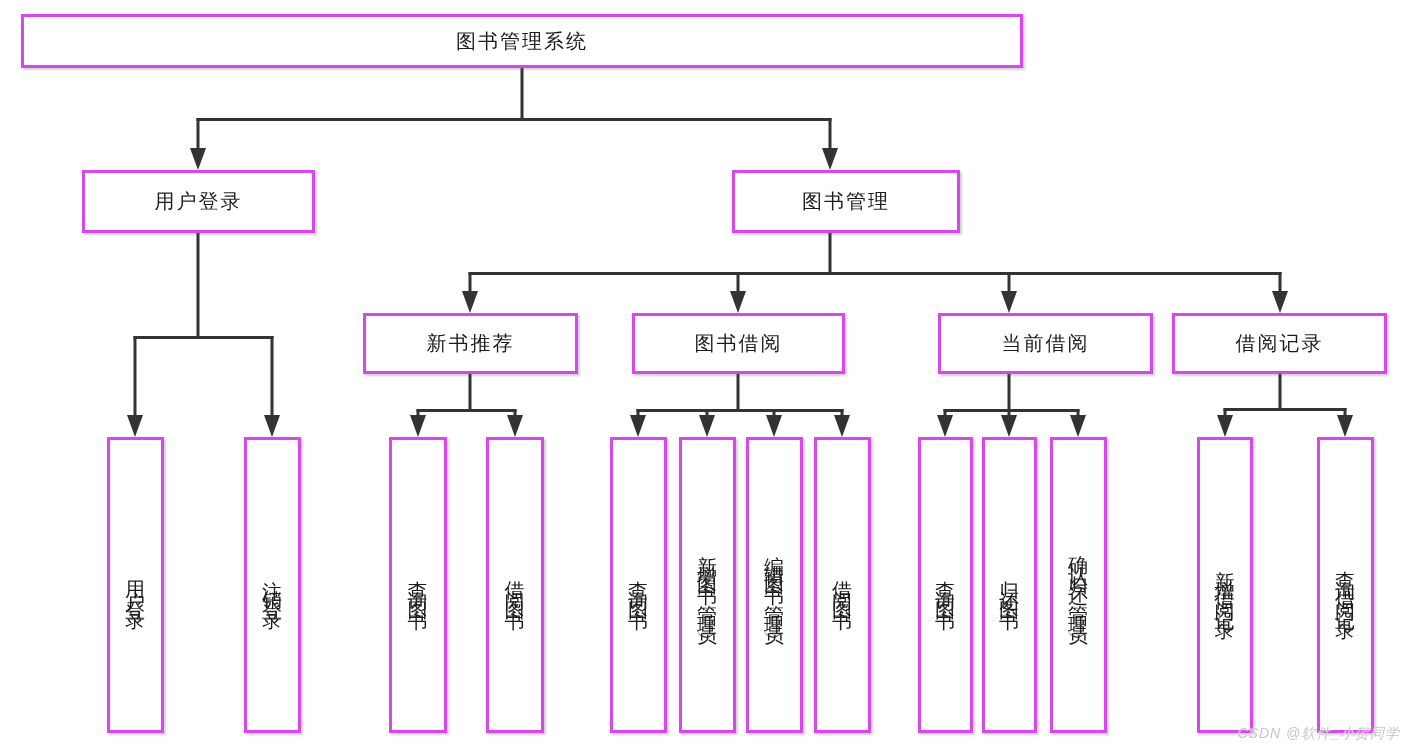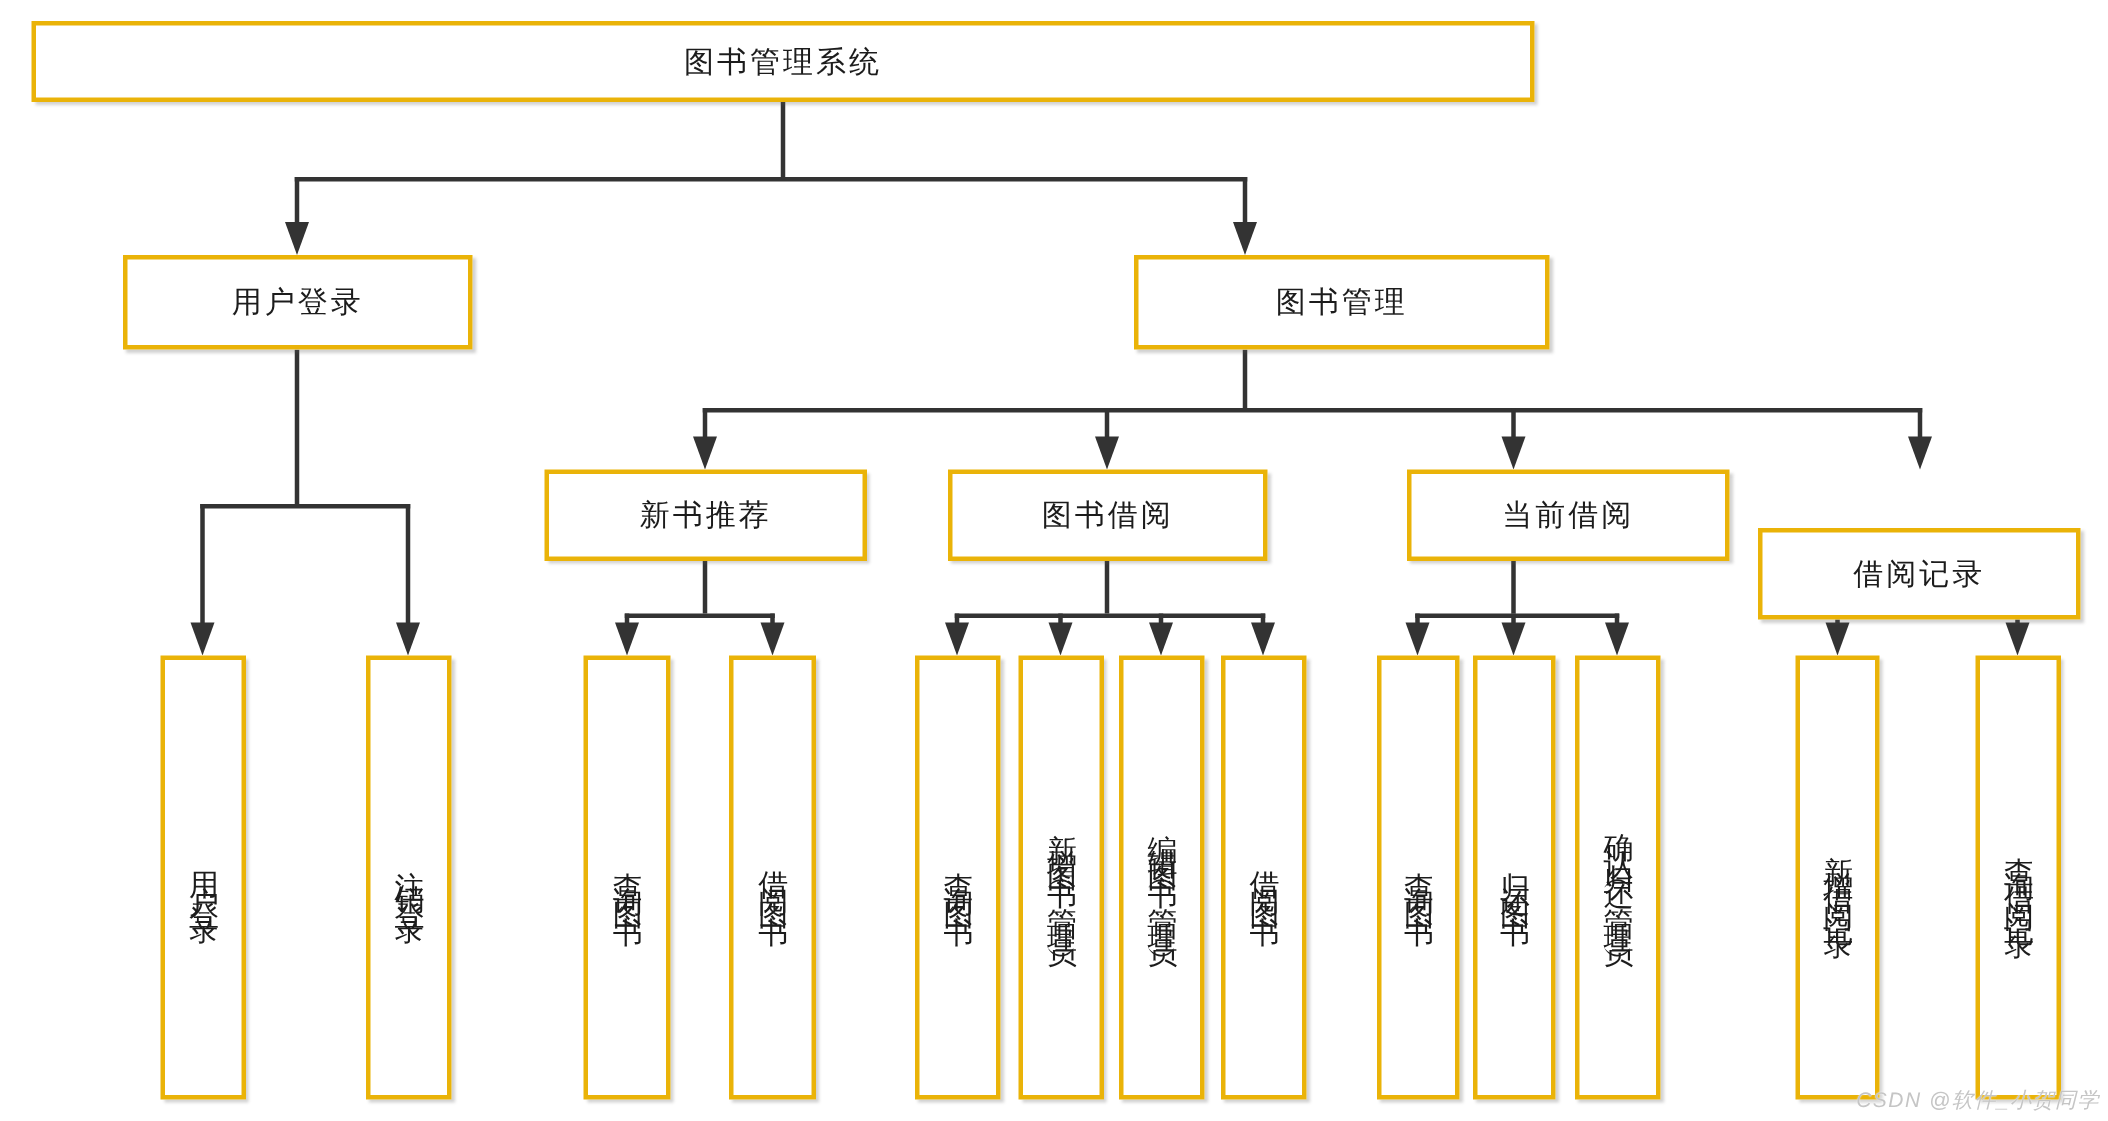--- a/index.html
+++ b/index.html
@@ -1,44 +1,44 @@
 <!DOCTYPE html>
 <html><head>
 <meta charset="utf-8">
 <style>
   html,body { margin:0; padding:0; background:#ffffff; }
   body { width:1405px; height:747px; font-family:"Liberation Sans", sans-serif; }
   .canvas { position:relative; width:1405px; height:747px; background:#ffffff; overflow:hidden; }
   .edges { position:absolute; left:0; top:0; width:1405px; height:747px; }
   .box {
     position:absolute; box-sizing:border-box;
-    border:3px solid #eab308; background:#ffffff;
+    border:3px solid #d946ef; background:#ffffff;
     display:flex; align-items:center; justify-content:center;
     color:#1c1c1c;
     box-shadow:2px 2px 2px rgba(90,90,90,0.28);
   }
   .h-label { font-size:20px; letter-spacing:2px; white-space:nowrap; }
   .v-label {
     writing-mode:vertical-rl; text-orientation:mixed;
     font-size:20px; letter-spacing:10px; line-height:1;
   }
   .watermark {
     position:absolute; right:5px; bottom:4px; z-index:6;
     color:#c5c5c5; font-size:14px; letter-spacing:1px; white-space:nowrap;
     text-shadow:0 0 1px #ffffff;
     font-style:italic;
   }
   
   #n-root  { left:21px;  top:14px;  width:1002px; height:54px; }
   #n-login { left:82px;  top:170px; width:233px;  height:63px; }
-  #n-mgmt  { left:756px; top:170px; width:277px;  height:63px; }
+  #n-mgmt  { left:732px; top:170px; width:228px;  height:63px; }
   #n-rec   { left:363px; top:313px; width:215px;  height:61px; }
   #n-bor   { left:632px; top:313px; width:213px;  height:61px;align-items:center; }
   #n-cur   { left:938px; top:313px; width:215px;  height:61px; }
-  #n-hist  { left:1172px;top:313px; width:215px;  height:61px;margin-top:39px; }
+  #n-hist  { left:1172px;top:313px; width:215px;  height:61px; }
   .leaf { top:437px; width:57px; height:296px; }
   #l-0  { left:107px; }
   #l-1  { left:244px; }
   #l-2  { left:389px; width:58px; }
   #l-3  { left:486px; width:58px; }
   #l-4  { left:610px; }
   #l-5  { left:679px; }
   #l-6  { left:746px; }
   #l-7  { left:814px; }
   #l-8  { left:918px; width:55px; }

